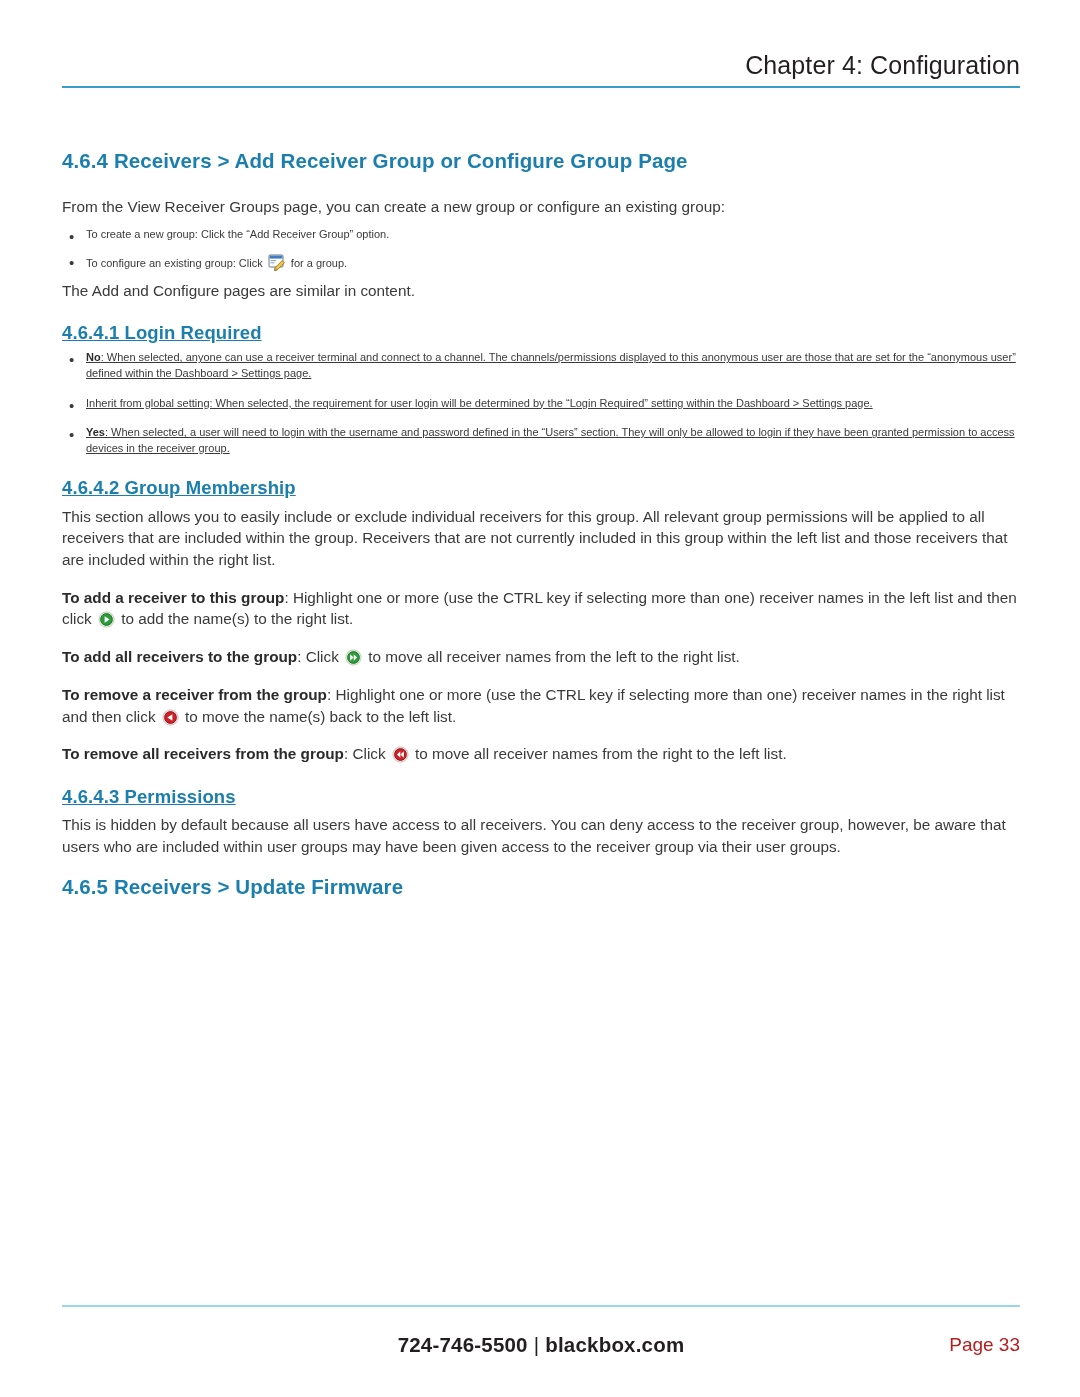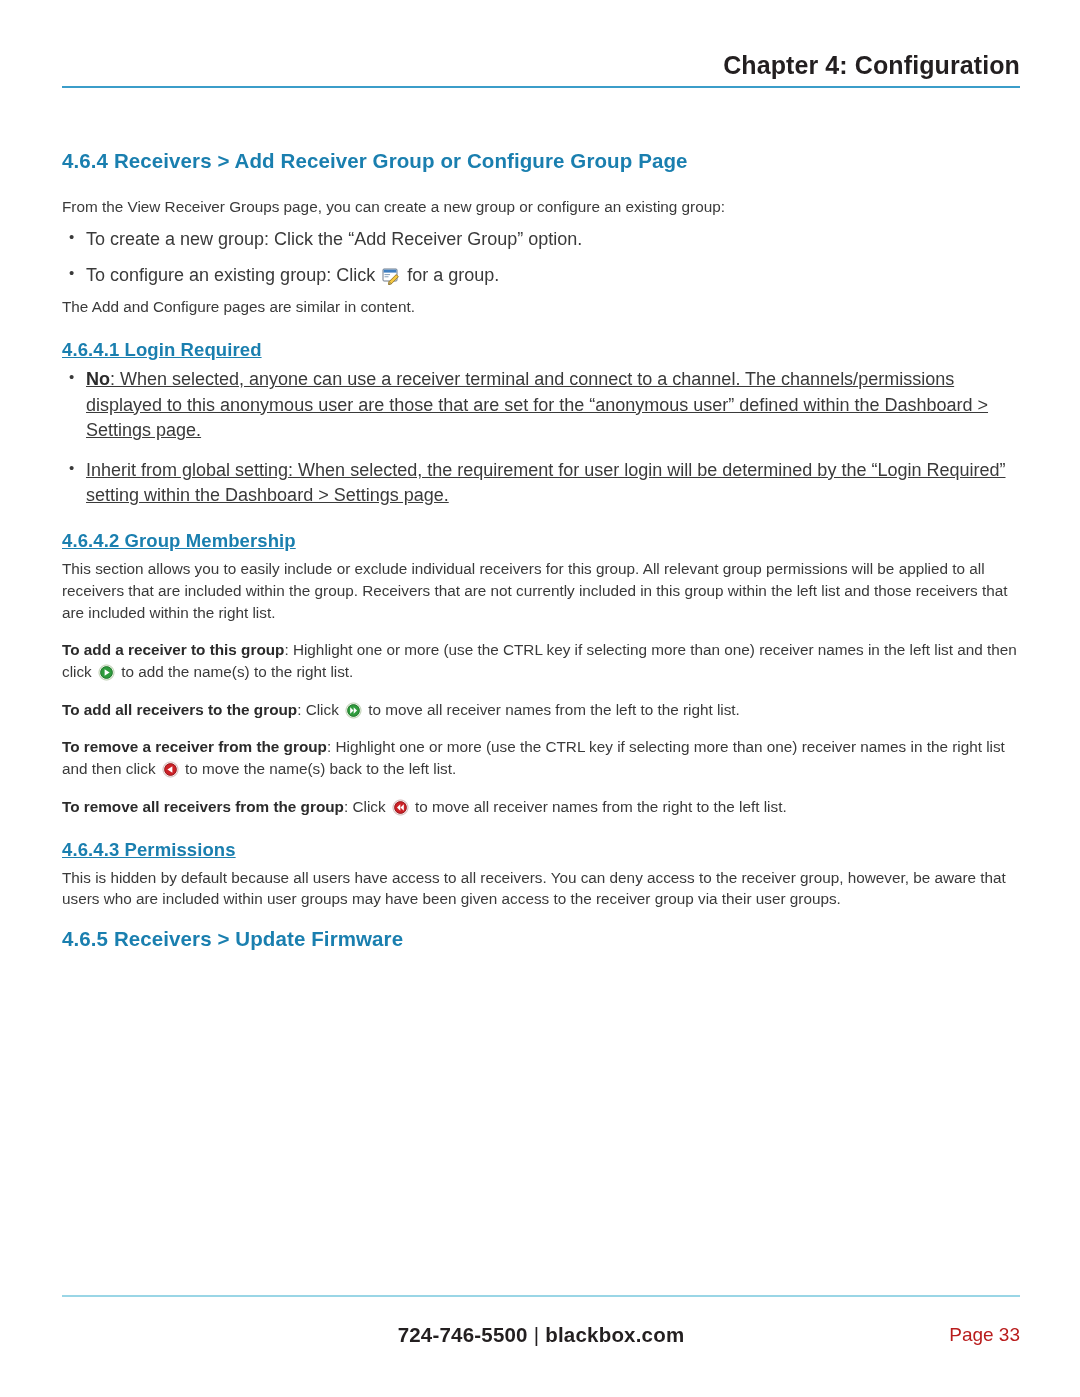--- a/index.html
+++ b/index.html
@@ -25,21 +25,21 @@
   
   .header {
     position: absolute;
     left: 62px;
     right: 60px;
     top: 52px;
   }
   .header-title {
     text-align: right;
     font-size: 25px;
-    font-weight: bold;
+    font-weight: normal;
     color: #231f20;
     letter-spacing: 0.1px;
     line-height: 1.1;
   }
   .header-rule {
     margin-top: 6px;
     height: 2px;
     background: #3b9dc9;
     width: 100%;
   }
@@ -81,21 +81,21 @@
   p.body.tight { }
 
   ul.bullets {
     list-style: none;
     margin: 0 0 8px 0;
     padding: 0;
   }
   ul.bullets li {
     position: relative;
     padding-left: 24px;
-    font-size: 18px;
+    font-size: 11px;
     line-height: 1.42;
     margin-bottom: 10px;
     color: #3a3a3a;
   }
   ul.bullets li:before {
     content: "\2022";
     position: absolute;
     left: 7px;
     top: -1px;
     font-size: 15px;
@@ -112,21 +112,21 @@
     vertical-align: -4px;
     margin: 0 2px;
     line-height: 0;
   }
 
   
   .footer {
     position: absolute;
     left: 62px;
     right: 60px;
-    bottom: 46px;
+    bottom: 36px;
   }
   .footer-rule {
     height: 2px;
     background: #9ad6e6;
     width: 100%;
     margin-bottom: 26px;
   }
   .footer-row {
     position: relative;
     height: 28px;
@@ -191,20 +191,23 @@
 
     <h3 class="subsect">4.6.4.1 Login Required</h3>
 
     <ul class="bullets loose">
       <li>
         <b>No</b><span>: When selected, anyone can use a receiver terminal and connect to a channel. The channels/permissions displayed to this anonymous user are those that are set for the “anonymous user” defined within the Dashboard &gt; Settings page.</span>
       </li>
       <li>
         <span>Inherit from global setting: When selected, the requirement for user login will be determined by the “Login Required” setting within the Dashboard &gt; Settings page.</span>
       </li>
+      <li>
+        <b>Yes</b><span>: When selected, a user will need to login with the username and password defined in the “Users” section. They will only be allowed to login if they have been granted permission to access devices in the receiver group.</span>
+      </li>
     </ul>
 
     <h3 class="subsect">4.6.4.2 Group Membership</h3>
 
     <p class="body gap">This section allows you to easily include or exclude individual receivers for this group. All relevant group permissions will be applied to all receivers that are included within the group. Receivers that are not currently included in this group within the left list and those receivers that are included within the right list.</p>
 
     <p class="body gap">
       <b>To add a receiver to this group</b><span>: Highlight one or more (use the CTRL key if selecting more than one) receiver names in the left list and then click</span>
       <span class="icon-inline">
         <svg width="17" height="17" viewBox="0 0 17 17" xmlns="http://www.w3.org/2000/svg">

